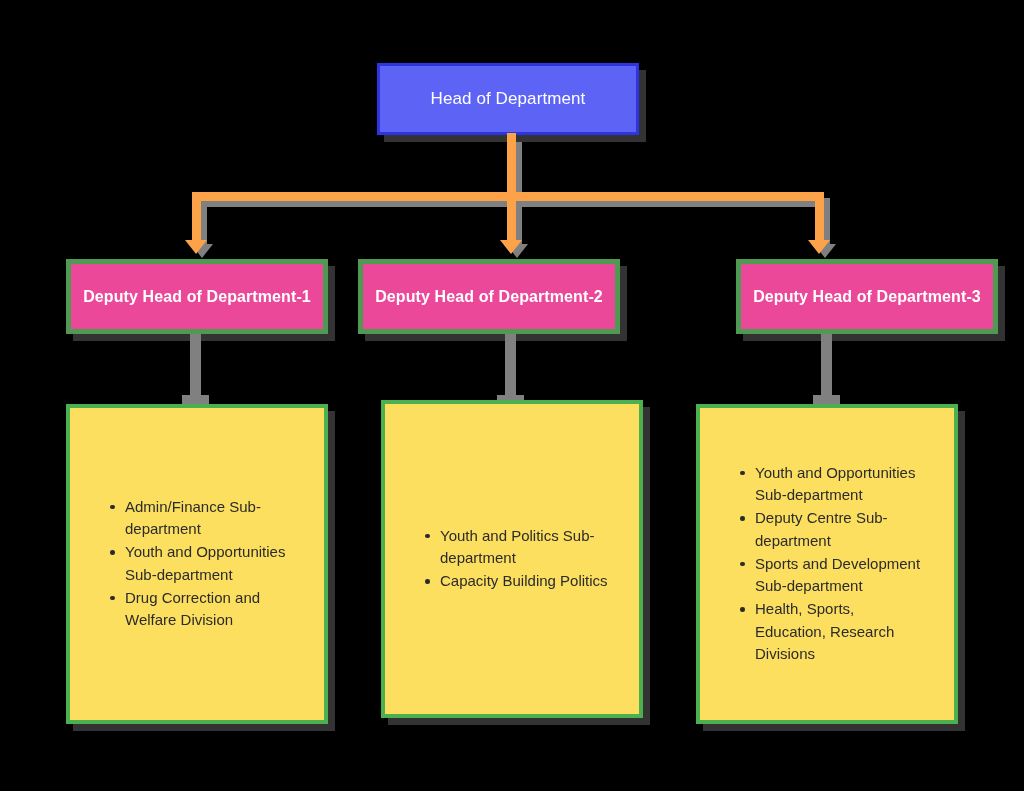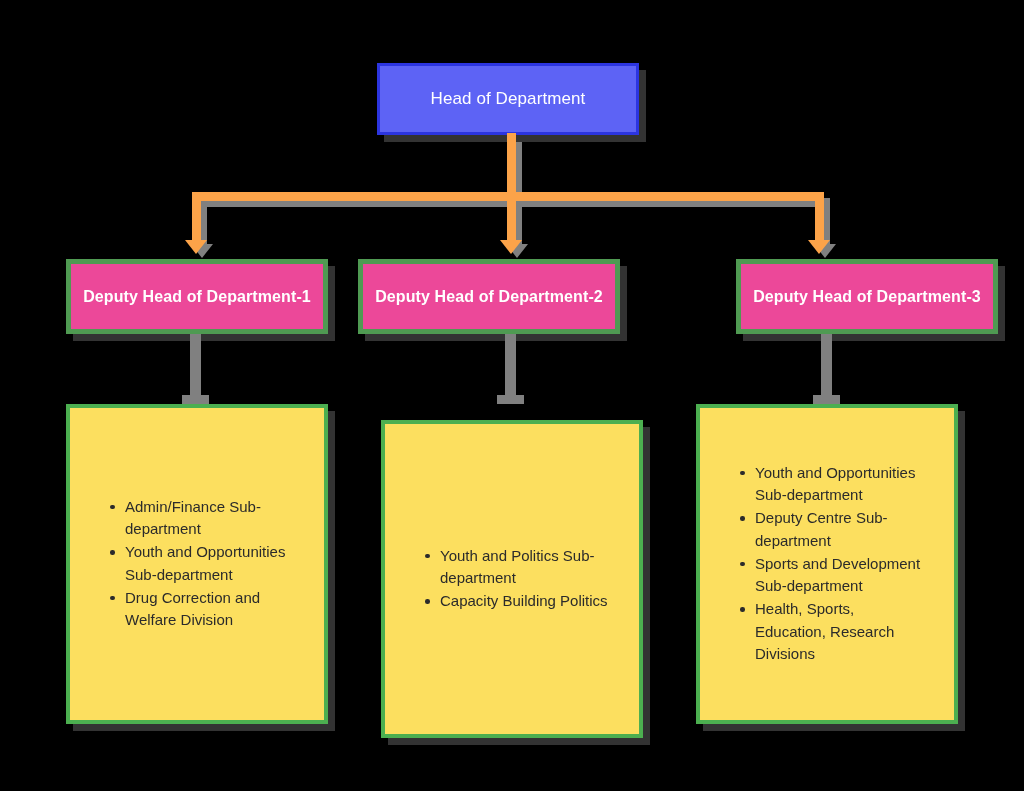--- a/index.html
+++ b/index.html
@@ -230,21 +230,21 @@
       <div class="units-inner">
         <ul>
           <li>Admin/Finance Sub-department</li>
           <li>Youth and Opportunities Sub-department</li>
           <li>Drug Correction and Welfare Division</li>
         </ul>
       </div>
     </div>
   </div>
 
-  <div class="node node-units" style="left:381px; top:420px; width:262px; height:318px;">
+  <div class="node node-units" style="left:381px; top:400px; width:262px; height:318px;">
     <div class="shadow"></div>
     <div class="face">
       <div class="units-inner">
         <ul>
           <li>Youth and Politics Sub-department</li>
           <li>Capacity Building Politics</li>
         </ul>
       </div>
     </div>
   </div>

